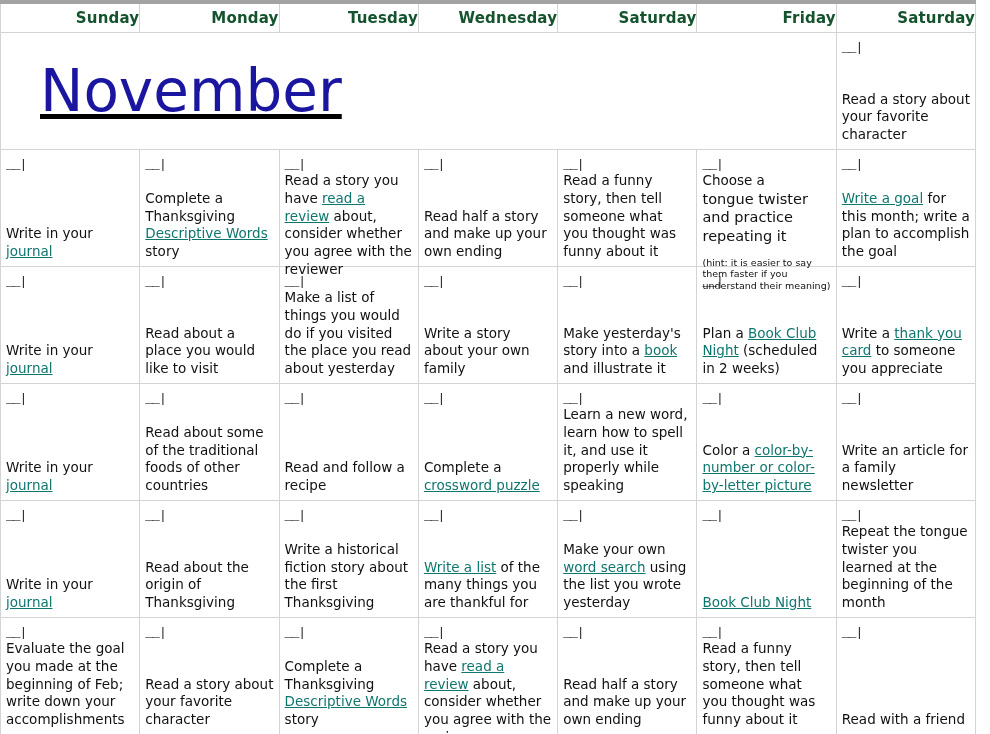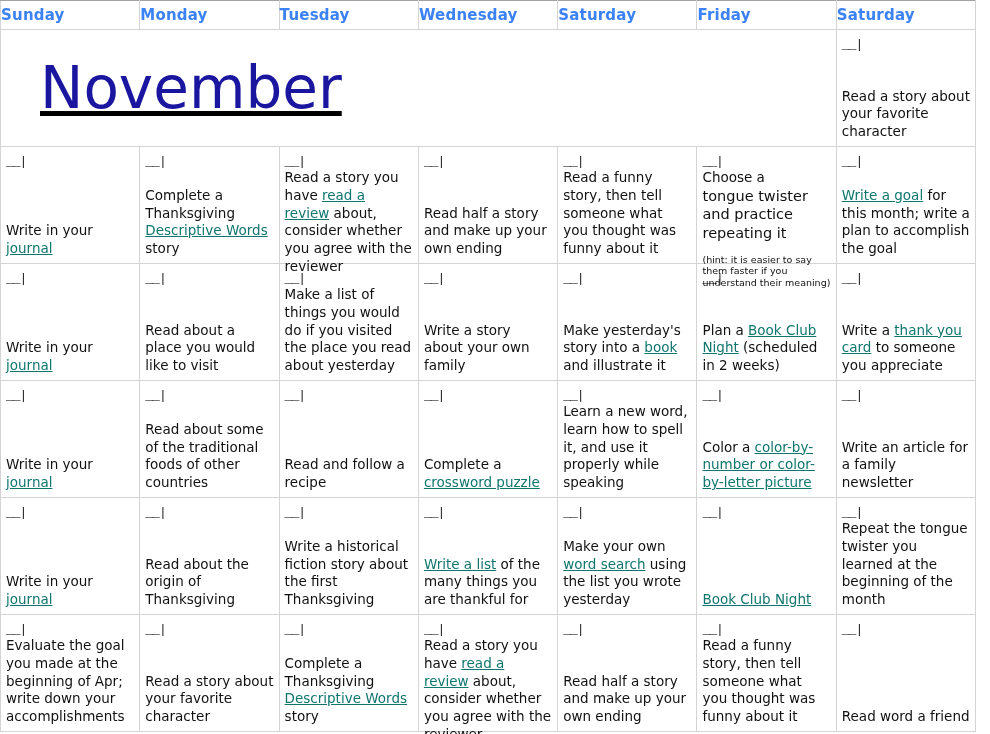--- a/index.html
+++ b/index.html
@@ -26,28 +26,28 @@
   .calendar th,
   .calendar td {
     border: 1px solid #d4d4d4;
     padding: 0;
     margin: 0;
   }
 
   
   .calendar thead th {
     height: 28px;
-    text-align: left;
+    text-align: right;
     vertical-align: middle;
-    color: #3b82f6;
+    color: #14532d;
     font-weight: bold;
     font-size: 15px;
     font-family: "DejaVu Sans", sans-serif;
     letter-spacing: 0.2px;
-    border-top: 1px solid #a3a3a3;
+    border-top: 4px solid #a3a3a3;
   }
 
   
   .calendar tbody td {
     height: 116px;
     vertical-align: top;
     position: relative;
   }
   .cell-inner {
     height: 116px;
@@ -247,35 +247,35 @@
         </td>
         <td>
           <div class="cell-inner"><span class="datemark">__|</span><div class="task"><span class="lnk">Book Club Night</span></div></div>
         </td>
         <td>
           <div class="cell-inner"><span class="datemark">__|</span><div class="task"><span>Repeat the tongue twister you learned at the beginning of the month</span></div></div>
         </td>
       </tr>
       <tr>
         <td>
-          <div class="cell-inner"><span class="datemark">__|</span><div class="task flowtop"><span>Evaluate the goal you made at the beginning of Apr; write down your accomplishments</span></div></div>
+          <div class="cell-inner"><span class="datemark">__|</span><div class="task flowtop"><span>Evaluate the goal you made at the beginning of Feb; write down your accomplishments</span></div></div>
         </td>
         <td>
           <div class="cell-inner"><span class="datemark">__|</span><div class="task"><span>Read a story about your favorite character</span></div></div>
         </td>
         <td>
           <div class="cell-inner"><span class="datemark">__|</span><div class="task"><span>Complete a Thanksgiving </span><span class="lnk">Descriptive Words</span><span> story</span></div></div>
         </td>
         <td>
           <div class="cell-inner"><span class="datemark">__|</span><div class="task flowtop"><span>Read a story you have </span><span class="lnk">read a review</span><span> about, consider whether you agree with the reviewer</span></div></div>
         </td>
         <td>
           <div class="cell-inner"><span class="datemark">__|</span><div class="task"><span>Read half a story and make up your own ending</span></div></div>
         </td>
         <td>
           <div class="cell-inner"><span class="datemark">__|</span><div class="task"><span>Read a funny story, then tell someone what you thought was funny about it</span></div></div>
         </td>
         <td>
-          <div class="cell-inner"><span class="datemark">__|</span><div class="task"><span>Read word a friend</span></div></div>
+          <div class="cell-inner"><span class="datemark">__|</span><div class="task"><span>Read with a friend</span></div></div>
         </td>
       </tr>
     </tbody>
 </table>
 
 </body></html>

